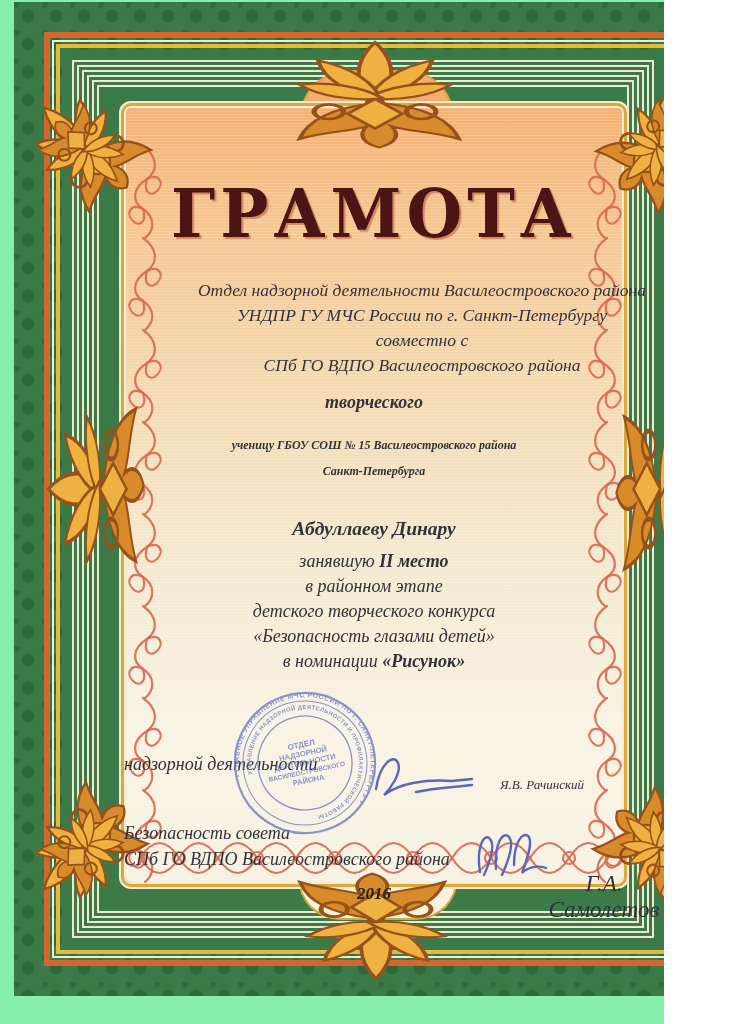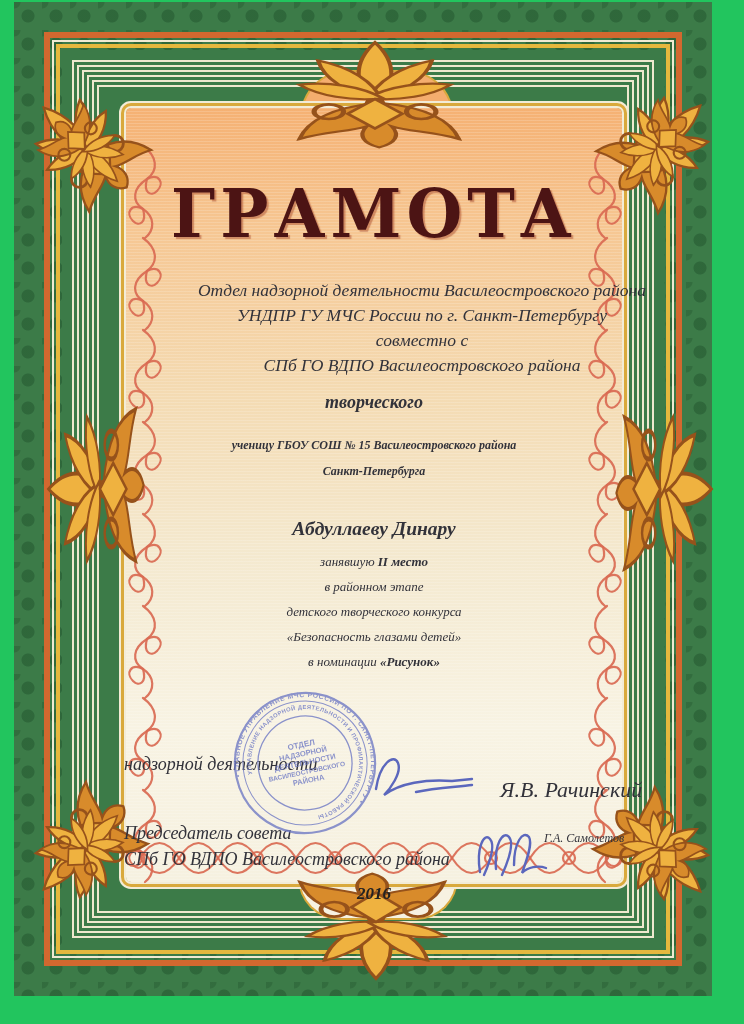--- a/index.html
+++ b/index.html
@@ -1,16 +1,16 @@
 <!DOCTYPE html>
 <html><head>
 <meta charset="utf-8">
 <style>
   html,body{margin:0;padding:0;background:#ffffff;}
-  .page{position:relative;width:744px;height:1024px;background:#22c55e;overflow:hidden;
+  .page{position:relative;width:664px;height:1024px;background:#86efac;overflow:hidden;
         font-family:"Liberation Serif","DejaVu Serif",serif;}
   
   .cert{position:absolute;left:14px;top:2px;width:698px;height:994px;
         background-color:#3c7b48;
         background-image:radial-gradient(circle 7px at 14px 14px, rgba(16,58,28,.30) 6px, transparent 7px),
                          radial-gradient(circle 7px at 0px 0px, rgba(16,58,28,.22) 6px, transparent 7px);
         background-size:28px 28px;}
   .ring{position:absolute;pointer-events:none;}
   .r-orange{inset:30px;border:6px solid #d2682f;}
   .r-cream {inset:38px;border:2px solid #f0ead2;}
@@ -40,27 +40,27 @@
   
   .txt{position:absolute;left:126px;width:496px;text-align:center;color:#32323a;z-index:5;}
   .title{top:182px;font-family:"DejaVu Serif","Liberation Serif",serif;font-weight:700;
         font-size:64px;line-height:1;letter-spacing:5px;color:#4c1414;
         text-shadow:2px 2px 1px rgba(170,75,45,.5);transform:scaleY(1.04);}
   .it{font-style:italic;}
   .issuer{top:278px;font-size:17.5px;line-height:25px;margin-left:48px;}
   .action{top:392px;font-size:18px;font-weight:bold;}
   .recipient{top:432px;font-size:12px;line-height:26px;font-weight:bold;}
   .name{top:502px;font-size:19.5px;font-weight:bold;margin-top:16px;}
-  .achieve{top:549px;font-size:13px;line-height:25px;}
+  .achieve{top:549px;font-size:18px;line-height:25px;}
   .bold{font-weight:bold;}
   .sigblock{position:absolute;color:#32323a;text-align:left;z-index:5;font-style:italic;}
   .sig1-title{left:124px;top:750px;font-size:18px;line-height:28px;}
-  .sig1-name{left:500px;top:777px;font-size:22px;}
+  .sig1-name{left:500px;top:777px;font-size:13px;}
   .sig2-title{left:124px;top:820px;font-size:18px;line-height:26px;}
-  .sig2-name{left:544px;top:831px;font-size:12px;}
+  .sig2-name{left:544px;top:871px;font-size:23px;text-align:center;}
   .year{top:884px;font-size:17px;font-style:italic;color:#222;font-weight:bold;}
   
   .stamp{position:absolute;left:230px;top:688px;z-index:6;opacity:.78;transform:rotate(-12deg);}
   .stamp-line{fill:none;stroke:#6d78c4;}
   .stamp-txt{fill:#6d78c4;font-family:"Liberation Sans","DejaVu Sans",sans-serif;font-weight:bold;}
   .signature{position:absolute;z-index:6;}
   .sig-path{fill:none;stroke:#5b67bd;stroke-width:2.4px;stroke-linecap:round;}
   .sig1{left:360px;top:745px;}
   .sig2{left:468px;top:826px;}
 </style>
@@ -231,21 +231,21 @@
   <div class="sigblock sig1-title">
     <div>надзорной деятельности</div>
   </div>
   <svg class="signature sig1" width="120" height="60" viewBox="0 0 120 60" aria-hidden="true">
     <path class="sig-path" d="M16,44 C20,18 34,8 38,18 C42,28 30,44 24,50 C40,38 66,34 92,36 L112,34"></path>
     <path class="sig-path" d="M56,47 C74,43 96,42 112,40"></path>
   </svg>
   <div class="sigblock sig1-name">Я.В. Рачинский</div>
 
   <div class="sigblock sig2-title">
-    <div>Председатель совета</div>
+    <div>Безопасность совета</div>
     <div>СПб ГО ВДПО Василеостровского района</div>
   </div>
   <svg class="signature sig2" width="88" height="54" viewBox="0 0 88 54" aria-hidden="true">
     <path class="sig-path" d="M12,46 C8,22 16,6 22,13 C28,20 20,40 16,49"></path>
     <path class="sig-path" d="M28,43 C26,18 35,4 41,11 C47,18 38,40 34,49"></path>
     <path class="sig-path" d="M46,39 C46,16 55,4 61,11 C65,18 58,36 54,47 C60,41 70,39 78,42"></path>
   </svg>
   <div class="sigblock sig2-name">Г.А. Самолетов</div>
 
   <div class="txt year">2016</div>

